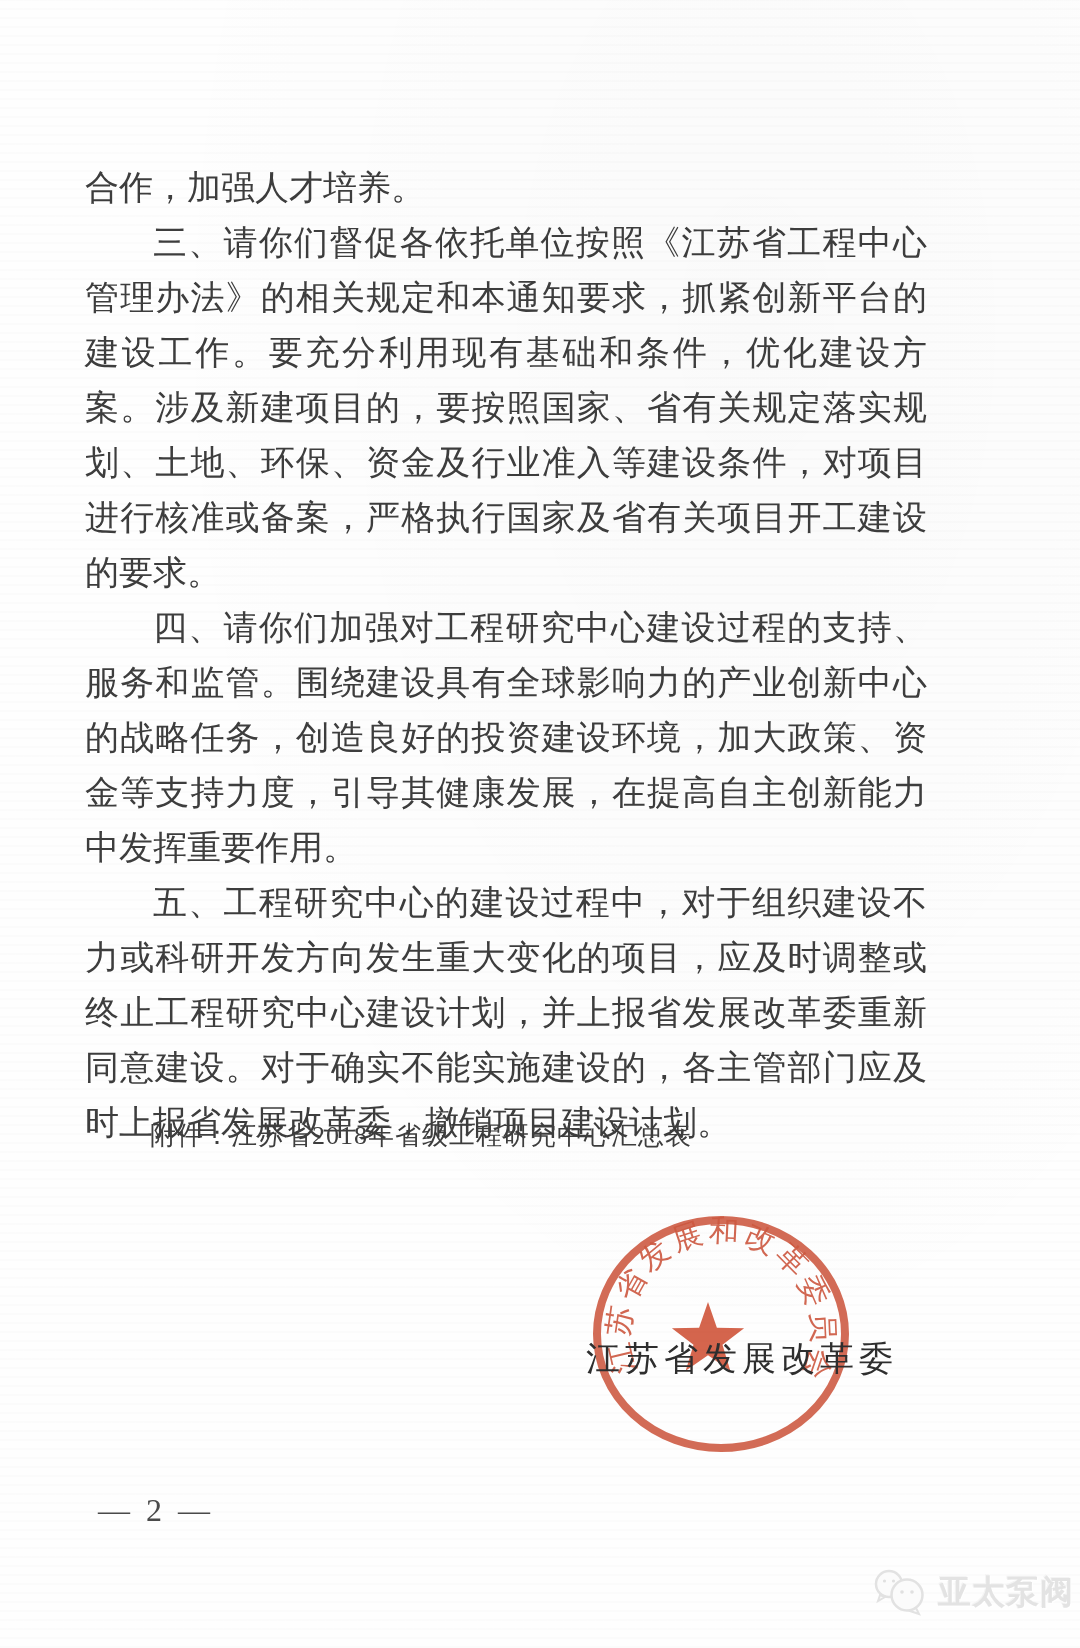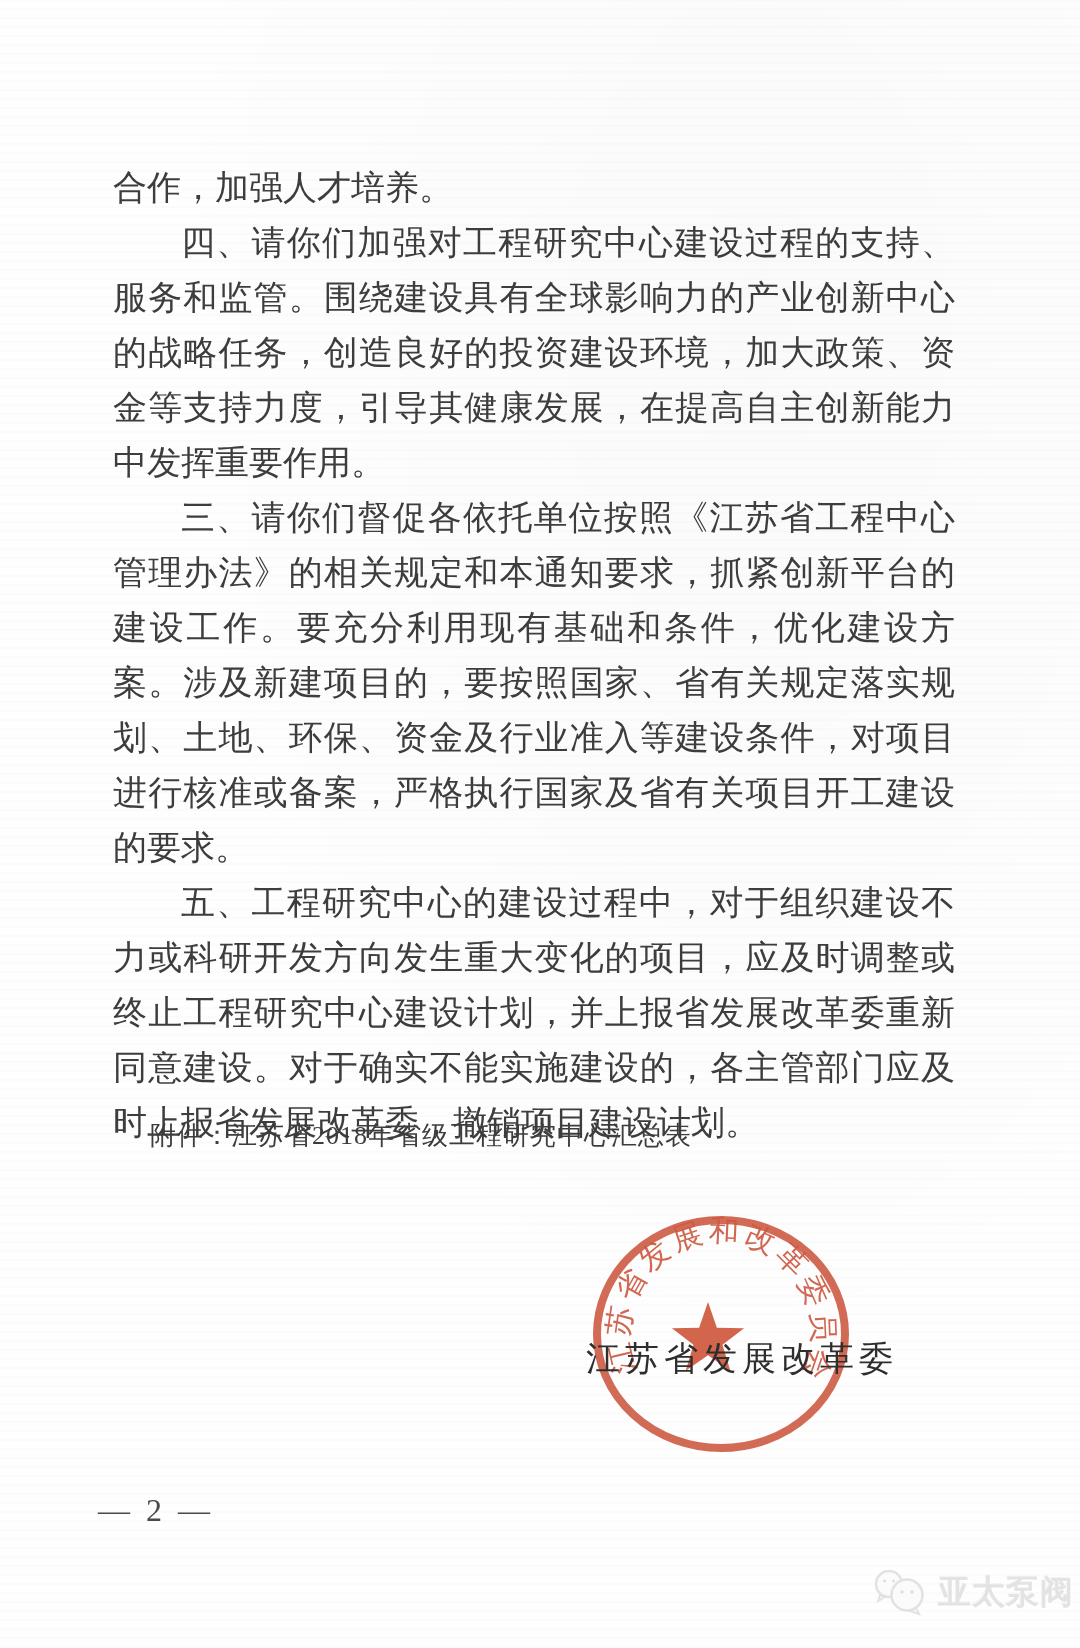--- a/index.html
+++ b/index.html
@@ -13,21 +13,20 @@
       radial-gradient(ellipse at 70% 20%, rgba(0,0,0,0.015), transparent 60%);
     overflow:hidden;
     font-family:"Liberation Serif","DejaVu Serif",serif;
   }
   .body-text{
     position:absolute;
     left:85px;top:160px;width:842px;
     font-size:34px;line-height:55px;
     color:#3d3d3d;
     text-align:justify;
-    margin-left:28px;
   }
   .body-text p{margin:0;padding:0;}
   .body-text p.indent{text-indent:2em;}
   .attachment{
     position:absolute;
     left:150px;top:1118px;
     font-size:26px;color:#3d3d3d;
     letter-spacing:1px;
     white-space:nowrap;
   }
@@ -77,22 +76,22 @@
     font-family:"Liberation Sans","DejaVu Sans",sans-serif;
   }
 </style>
 </head>
 <body>
 
 <div class="page">
 
   <div class="body-text">
     <p>合作，加强人才培养。</p>
+    <p class="indent">三、请你们督促各依托单位按照《江苏省工程中心管理办法》的相关规定和本通知要求，抓紧创新平台的建设工作。要充分利用现有基础和条件，优化建设方案。涉及新建项目的，要按照国家、省有关规定落实规划、土地、环保、资金及行业准入等建设条件，对项目进行核准或备案，严格执行国家及省有关项目开工建设的要求。</p>
     <p class="indent">四、请你们加强对工程研究中心建设过程的支持、服务和监管。围绕建设具有全球影响力的产业创新中心的战略任务，创造良好的投资建设环境，加大政策、资金等支持力度，引导其健康发展，在提高自主创新能力中发挥重要作用。</p>
-    <p class="indent">三、请你们督促各依托单位按照《江苏省工程中心管理办法》的相关规定和本通知要求，抓紧创新平台的建设工作。要充分利用现有基础和条件，优化建设方案。涉及新建项目的，要按照国家、省有关规定落实规划、土地、环保、资金及行业准入等建设条件，对项目进行核准或备案，严格执行国家及省有关项目开工建设的要求。</p>
     <p class="indent">五、工程研究中心的建设过程中，对于组织建设不力或科研开发方向发生重大变化的项目，应及时调整或终止工程研究中心建设计划，并上报省发展改革委重新同意建设。对于确实不能实施建设的，各主管部门应及时上报省发展改革委，撤销项目建设计划。</p>
   </div>
 
   <div class="attachment">附件：江苏省2018年省级工程研究中心汇总表</div>
 
   <svg class="seal" viewBox="0 0 272 256" xmlns="http://www.w3.org/2000/svg">
     <ellipse cx="131" cy="124" rx="124" ry="114" fill="none" stroke="#c8492f" stroke-width="8" opacity="0.88"></ellipse>
     <path id="sealArc" d="M 47.6 161.9 A 92 92 0 1 1 214.4 161.9" fill="none"></path>
     <text font-size="30" fill="#c8492f" opacity="0.9" letter-spacing="4" font-family="Liberation Serif, DejaVu Serif, serif">
       <textPath href="#sealArc" startOffset="2">江苏省发展和改革委员会</textPath>

